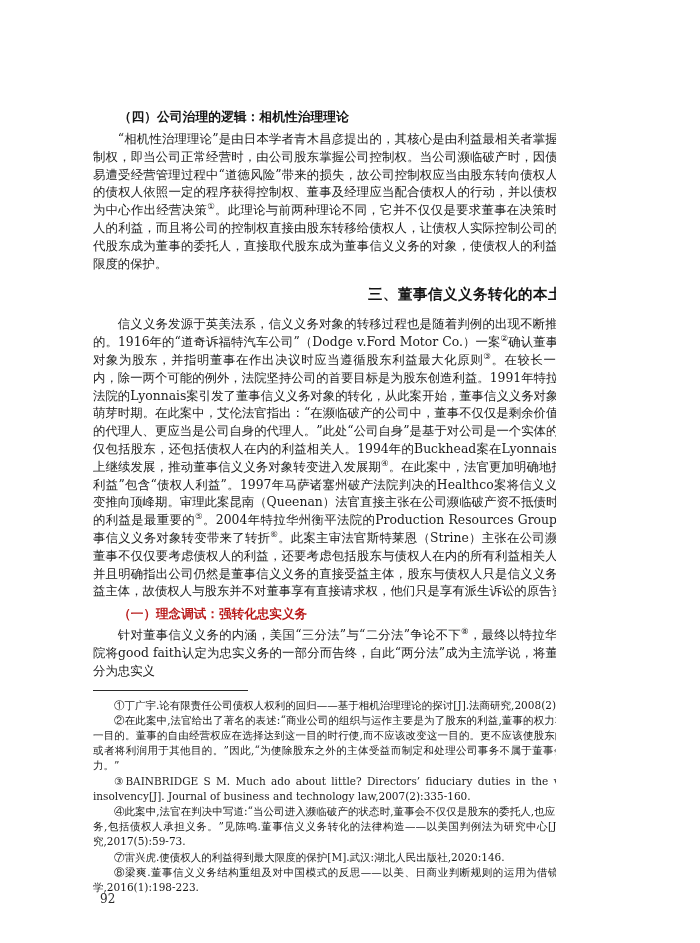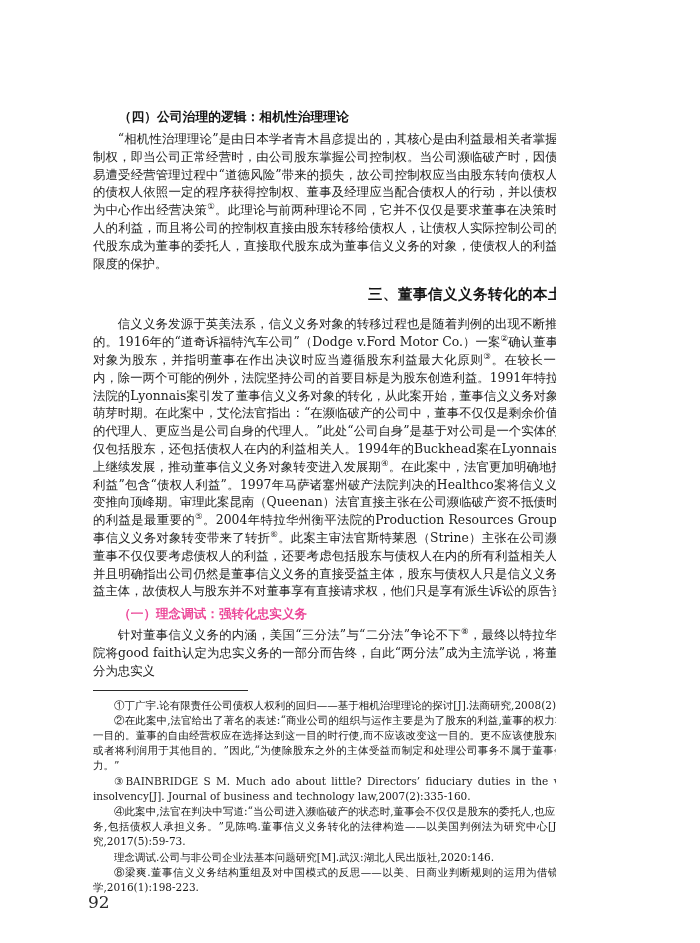--- a/index.html
+++ b/index.html
@@ -53,42 +53,42 @@
     line-height: 0;
     vertical-align: super;
   }
   .inner-subheading {
     font-family: "DejaVu Sans", "Liberation Sans", sans-serif;
     font-size: 12.6px;
     font-weight: bold;
     line-height: 18px;
     margin: 5px 0 3px 0;
     text-indent: 2em;
-    color: #ec4899;
+    color: #b91c1c;
   }
   .footnote-sep {
     width: 155px;
     height: 0;
     border-top: 1.2px solid #2a2a2a;
     margin: 10px 0 7px 0;
   }
   .footnotes {
     font-size: 10.5px;
     line-height: 15.2px;
   }
   .footnote {
     margin: 0;
     text-align: justify;
     text-indent: 2em;
   }
   .page-number {
     position: absolute;
-    left: 88px;
+    left: 100px;
     top: 860px;
-    font-size: 17px;
+    font-size: 12px;
     color: #2a2a2a;
   }
 </style>
 </head>
 <body>
 
 <div class="page">
   <div class="content">
 
     <h3 class="sub-heading">（四）公司治理的逻辑：相机性治理理论</h3>
@@ -104,20 +104,20 @@
 
     <p class="body-para">针对董事信义义务的内涵，美国“三分法”与“二分法”争论不下<sup>⑧</sup>，最终以特拉华州最高法院将good faith认定为忠实义务的一部分而告终，自此“两分法”成为主流学说，将董事义务划分为忠实义</p>
 
     <div class="footnote-sep"></div>
 
     <div class="footnotes">
       <p class="footnote">①丁广宇.论有限责任公司债权人权利的回归——基于相机治理理论的探讨[J].法商研究,2008(2):87-63.</p>
       <p class="footnote">②在此案中,法官给出了著名的表述:“商业公司的组织与运作主要是为了股东的利益,董事的权力将被用于这一目的。董事的自由经营权应在选择达到这一目的时行使,而不应该改变这一目的。更不应该使股东的利益减少或者将利润用于其他目的。”因此,“为使除股东之外的主体受益而制定和处理公司事务不属于董事会的合法权力。”</p>
       <p class="footnote">③BAINBRIDGE S M. Much ado about little? Directors’ fiduciary duties in the vicinity of insolvency[J]. Journal of business and technology law,2007(2):335-160.</p>
       <p class="footnote">④此案中,法官在判决中写道:“当公司进入濒临破产的状态时,董事会不仅仅是股东的委托人,也应当对公司业务,包括债权人承担义务。”见陈鸣.董事信义义务转化的法律构造——以美国判例法为研究中心[J].比较法研究,2017(5):59-73.</p>
-      <p class="footnote">理念调试.公司与非公司企业法基本问题研究[M].武汉:湖北人民出版社,2020:146.</p>
+      <p class="footnote">⑦雷兴虎.使债权人的利益得到最大限度的保护[M].武汉:湖北人民出版社,2020:146.</p>
       <p class="footnote">⑧梁爽.董事信义义务结构重组及对中国模式的反思——以美、日商业判断规则的运用为借镜[J].中外法学,2016(1):198-223.</p>
     </div>
 
   </div>
 
   <div class="page-number">92</div>
 </div>
 
 </body></html>

